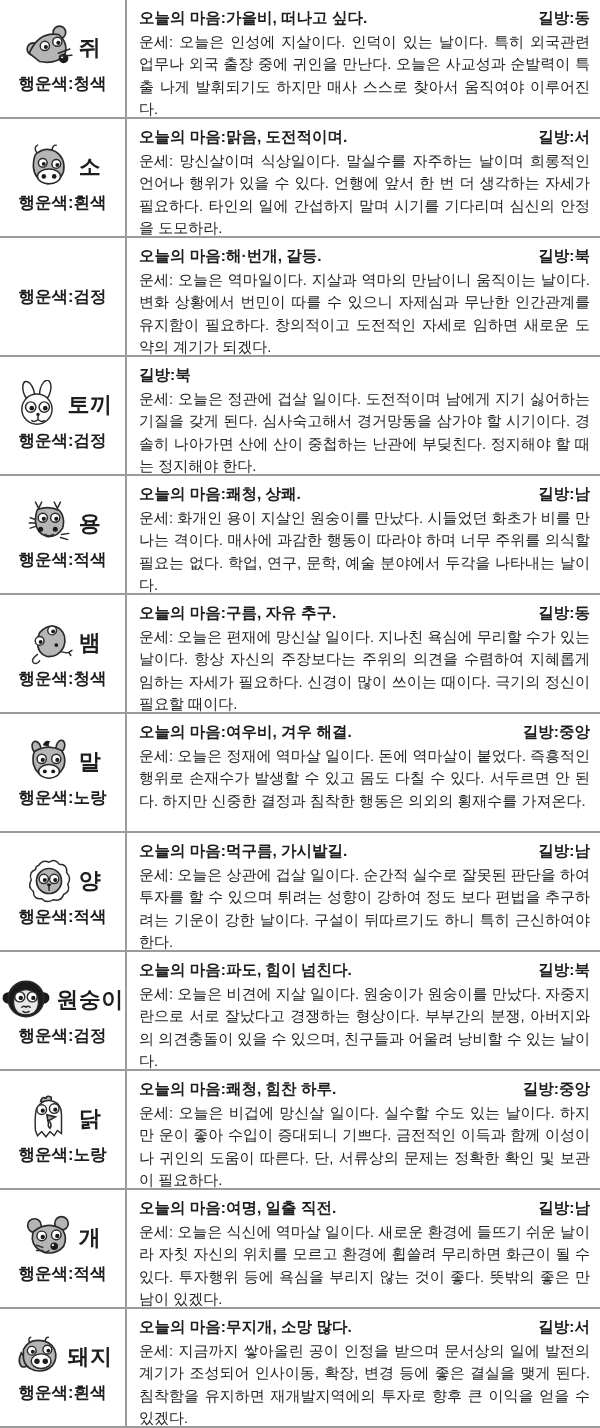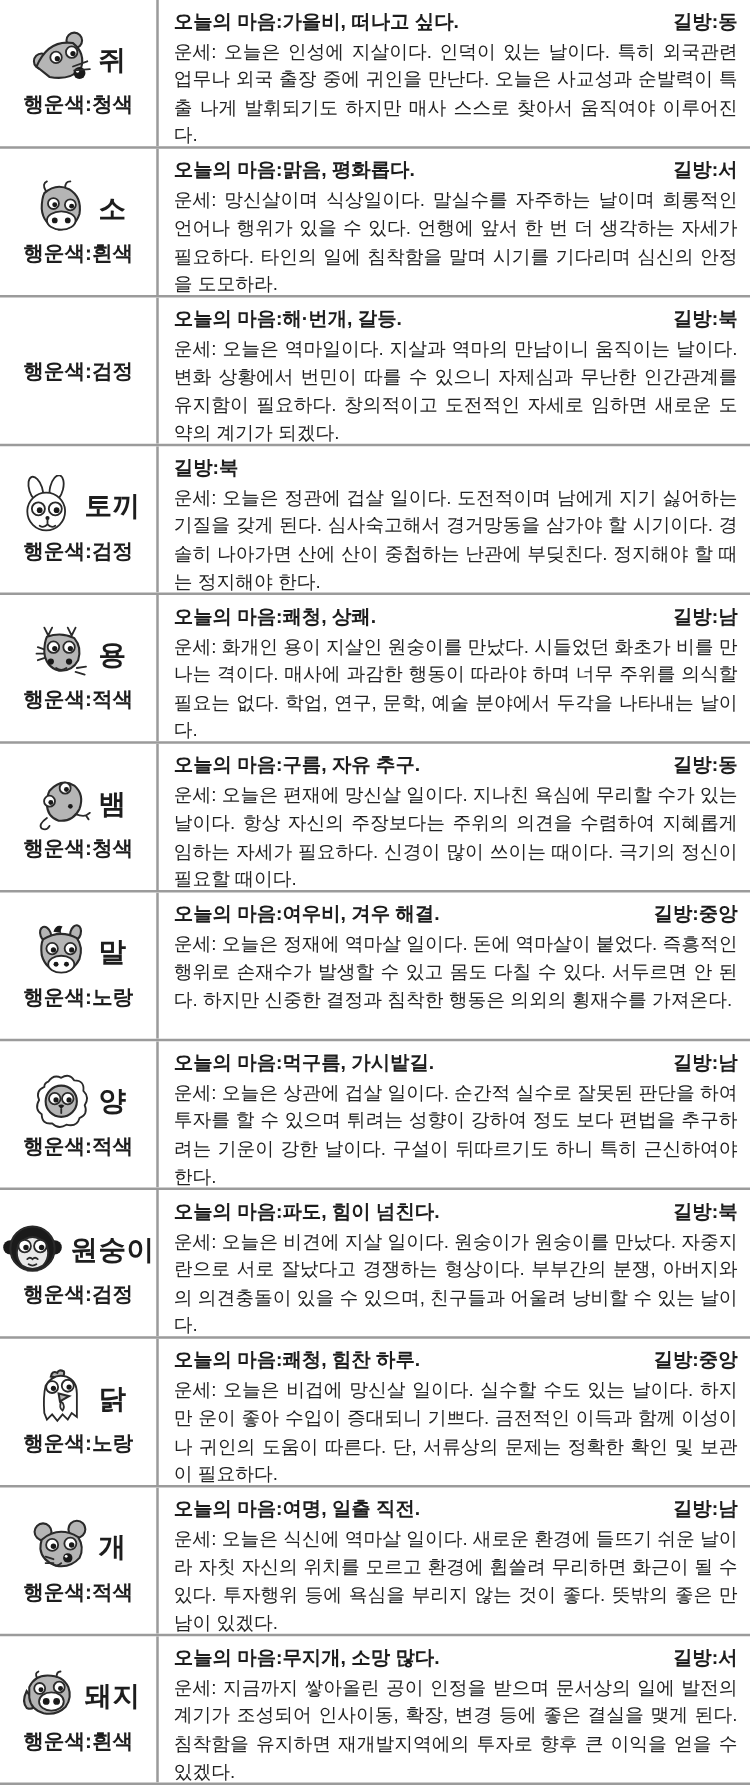--- a/index.html
+++ b/index.html
@@ -123,24 +123,24 @@
               <circle class="k" cx="19" cy="33" r="2.2"></circle>
               <circle class="k" cx="29" cy="33" r="2.2"></circle>
             </svg>
         </span>
         <span class="animal-name">소</span>
       </div>
       <div class="lucky"><span>행운색:</span><span>흰색</span></div>
     </div>
     <div class="right">
       <div class="head-line">
-        <span><span>오늘의 마음:</span><span>맑음, 평화롭다.</span></span>
+        <span><span>오늘의 마음:</span><span>맑음, 도전적이며.</span></span>
         <span><span>길방:</span><span>서</span></span>
       </div>
-      <p class="fortune"><span>운세: </span><span>망신살이며 식상일이다. 말실수를 자주하는 날이며 희롱적인 언어나 행위가 있을 수 있다. 언행에 앞서 한 번 더 생각하는 자세가 필요하다. 타인의 일에 침착함을 말며 시기를 기다리며 심신의 안정을 도모하라.</span></p>
+      <p class="fortune"><span>운세: </span><span>망신살이며 식상일이다. 말실수를 자주하는 날이며 희롱적인 언어나 행위가 있을 수 있다. 언행에 앞서 한 번 더 생각하는 자세가 필요하다. 타인의 일에 간섭하지 말며 시기를 기다리며 심신의 안정을 도모하라.</span></p>
     </div>
   </div>
 
   <div class="row">
     <div class="left">
       <div class="lucky"><span>행운색:</span><span>검정</span></div>
     </div>
     <div class="right">
       <div class="head-line">
         <span><span>오늘의 마음:</span><span>해·번개, 갈등.</span></span>

